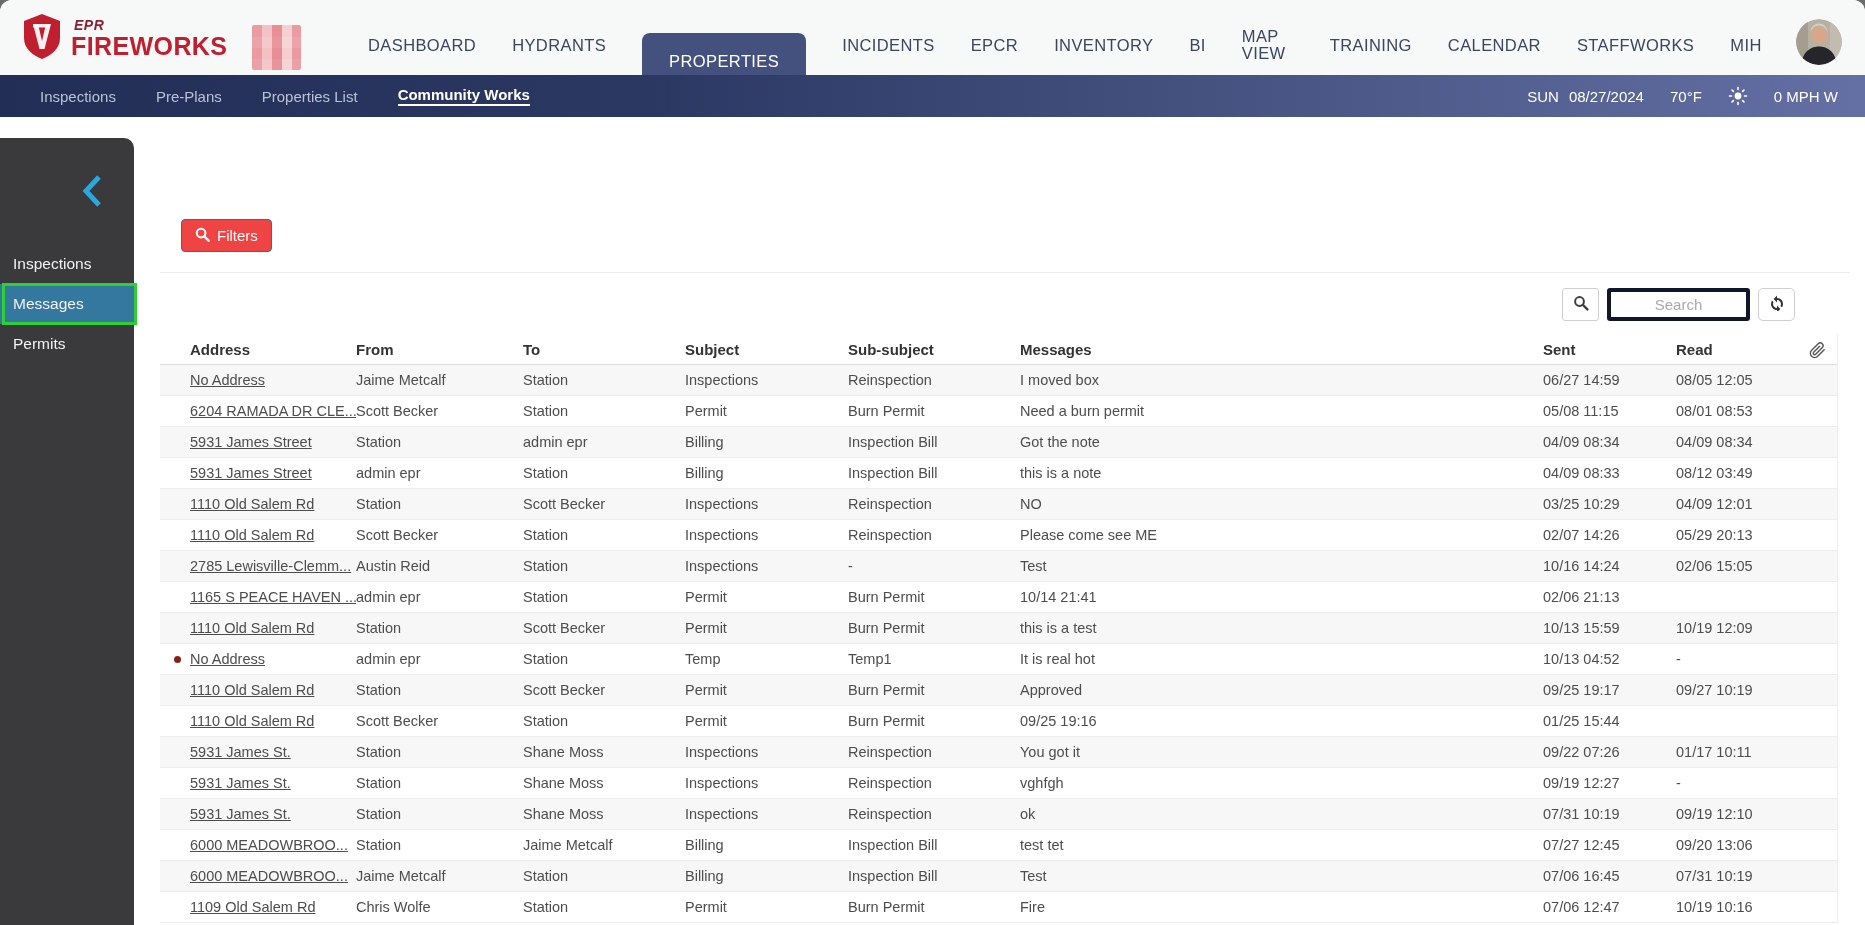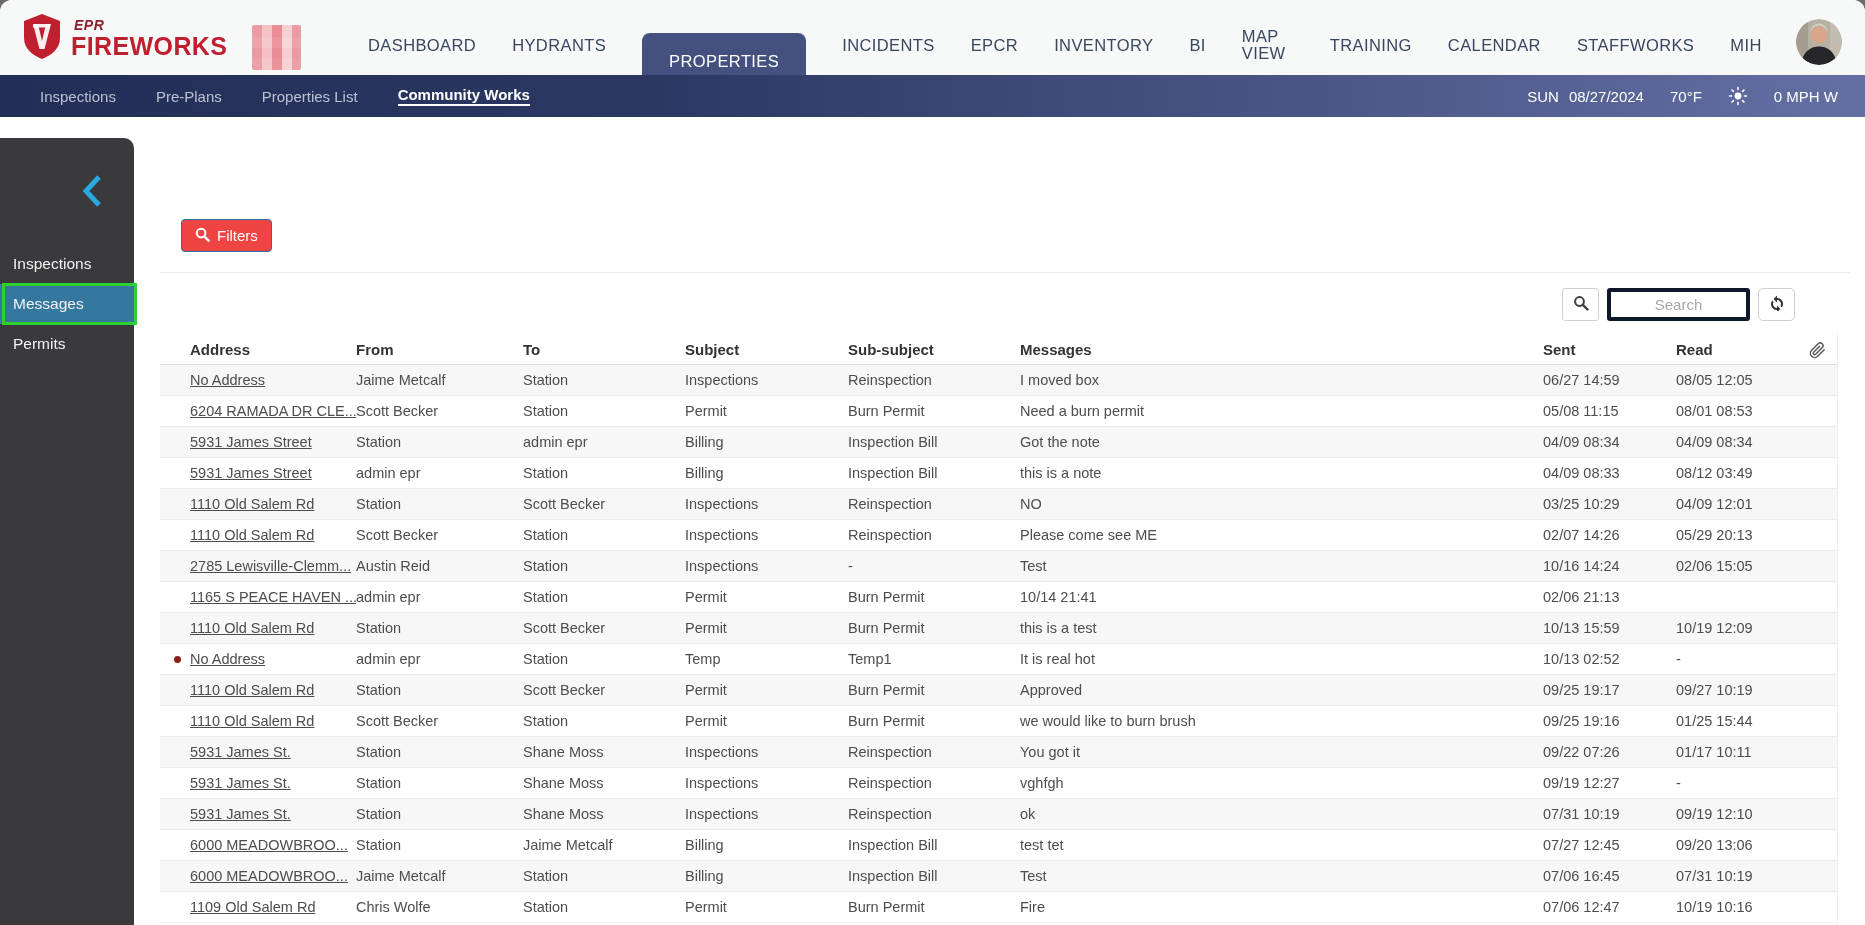--- a/index.html
+++ b/index.html
@@ -325,42 +325,41 @@
           <div class="cell col-read"><span>10/19 12:09</span></div>
           <div class="cell"></div>
         </div>
         <div class="trow">
           <div class="cell col-address"><span class="unread-dot"></span><span>No Address</span></div>
           <div class="cell col-from"><span>admin epr</span></div>
           <div class="cell col-to"><span>Station</span></div>
           <div class="cell col-subject"><span>Temp</span></div>
           <div class="cell col-sub-subject"><span>Temp1</span></div>
           <div class="cell col-message"><span>It is real hot</span></div>
-          <div class="cell col-sent"><span>10/13 02:52</span></div>
+          <div class="cell col-sent"><span>10/13 04:52</span></div>
           <div class="cell col-read"><span>-</span></div>
           <div class="cell"></div>
         </div>
         <div class="trow alt">
           <div class="cell col-address"><span>1110 Old Salem Rd</span></div>
           <div class="cell col-from"><span>Station</span></div>
           <div class="cell col-to"><span>Scott Becker</span></div>
           <div class="cell col-subject"><span>Permit</span></div>
           <div class="cell col-sub-subject"><span>Burn Permit</span></div>
           <div class="cell col-message"><span>Approved</span></div>
           <div class="cell col-sent"><span>09/25 19:17</span></div>
           <div class="cell col-read"><span>09/27 10:19</span></div>
           <div class="cell"></div>
         </div>
         <div class="trow">
           <div class="cell col-address"><span>1110 Old Salem Rd</span></div>
           <div class="cell col-from"><span>Scott Becker</span></div>
           <div class="cell col-to"><span>Station</span></div>
           <div class="cell col-subject"><span>Permit</span></div>
           <div class="cell col-sub-subject"><span>Burn Permit</span></div>
-          <div class="cell col-message"><span>we would like to burn brush</span></div>
           <div class="cell col-sent"><span>09/25 19:16</span></div>
           <div class="cell col-read"><span>01/25 15:44</span></div>
           <div class="cell"></div>
         </div>
         <div class="trow alt">
           <div class="cell col-address"><span>5931 James St.</span></div>
           <div class="cell col-from"><span>Station</span></div>
           <div class="cell col-to"><span>Shane Moss</span></div>
           <div class="cell col-subject"><span>Inspections</span></div>
           <div class="cell col-sub-subject"><span>Reinspection</span></div>

